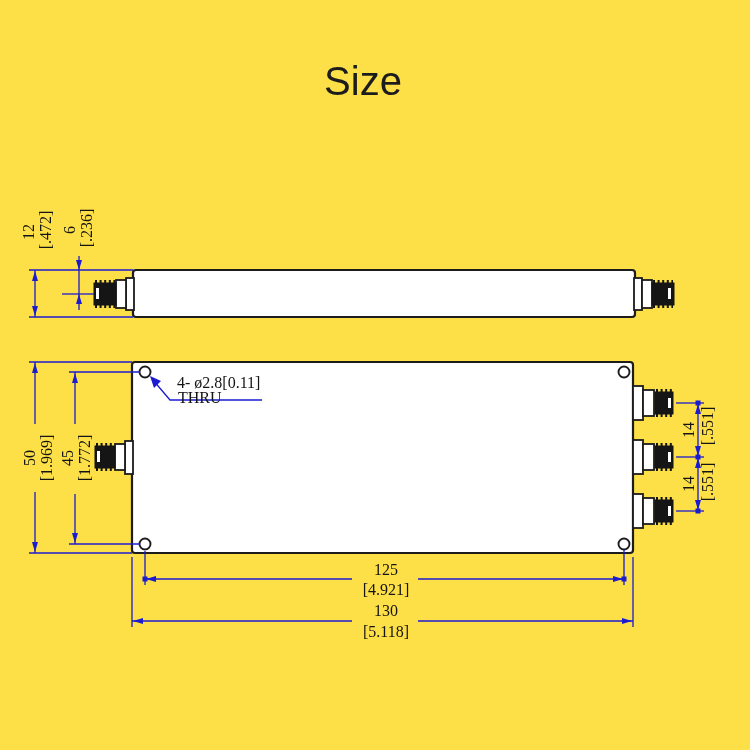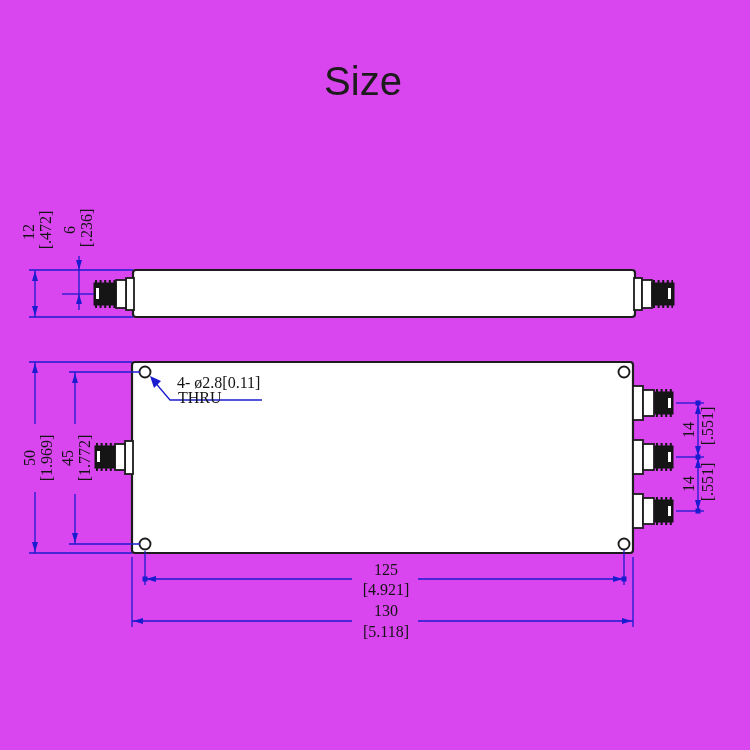--- a/index.html
+++ b/index.html
@@ -1,16 +1,16 @@
 <!DOCTYPE html>
 <html><head>
 <meta charset="utf-8">
 <style>
   html,body{margin:0;padding:0;background:#fff;}
-  .canvas{position:relative;width:750px;height:750px;background:#d946ef;overflow:hidden;
+  .canvas{position:relative;width:750px;height:750px;background:#fde047;overflow:hidden;
           font-family:"Liberation Serif", serif;}
   svg{position:absolute;left:0;top:0;}
   .title-text{font-family:"Liberation Sans", sans-serif;font-size:40px;fill:#1c1c1c;}
   .dim-text{font-family:"Liberation Serif", serif;font-size:16px;fill:#141414;}
   .callout-text{font-family:"Liberation Serif", serif;font-size:16px;fill:#141414;}
   .outline{fill:#fff;stroke:#1c1c1c;stroke-width:2.2;}
   .part{fill:#fff;stroke:#1c1c1c;stroke-width:1.8;}
   .barrel{fill:#151515;stroke:#151515;stroke-width:1;}
   .teeth{stroke:#151515;stroke-width:4;stroke-dasharray:2 2.6;fill:none;}
   .slit{fill:#fff;stroke:none;}

